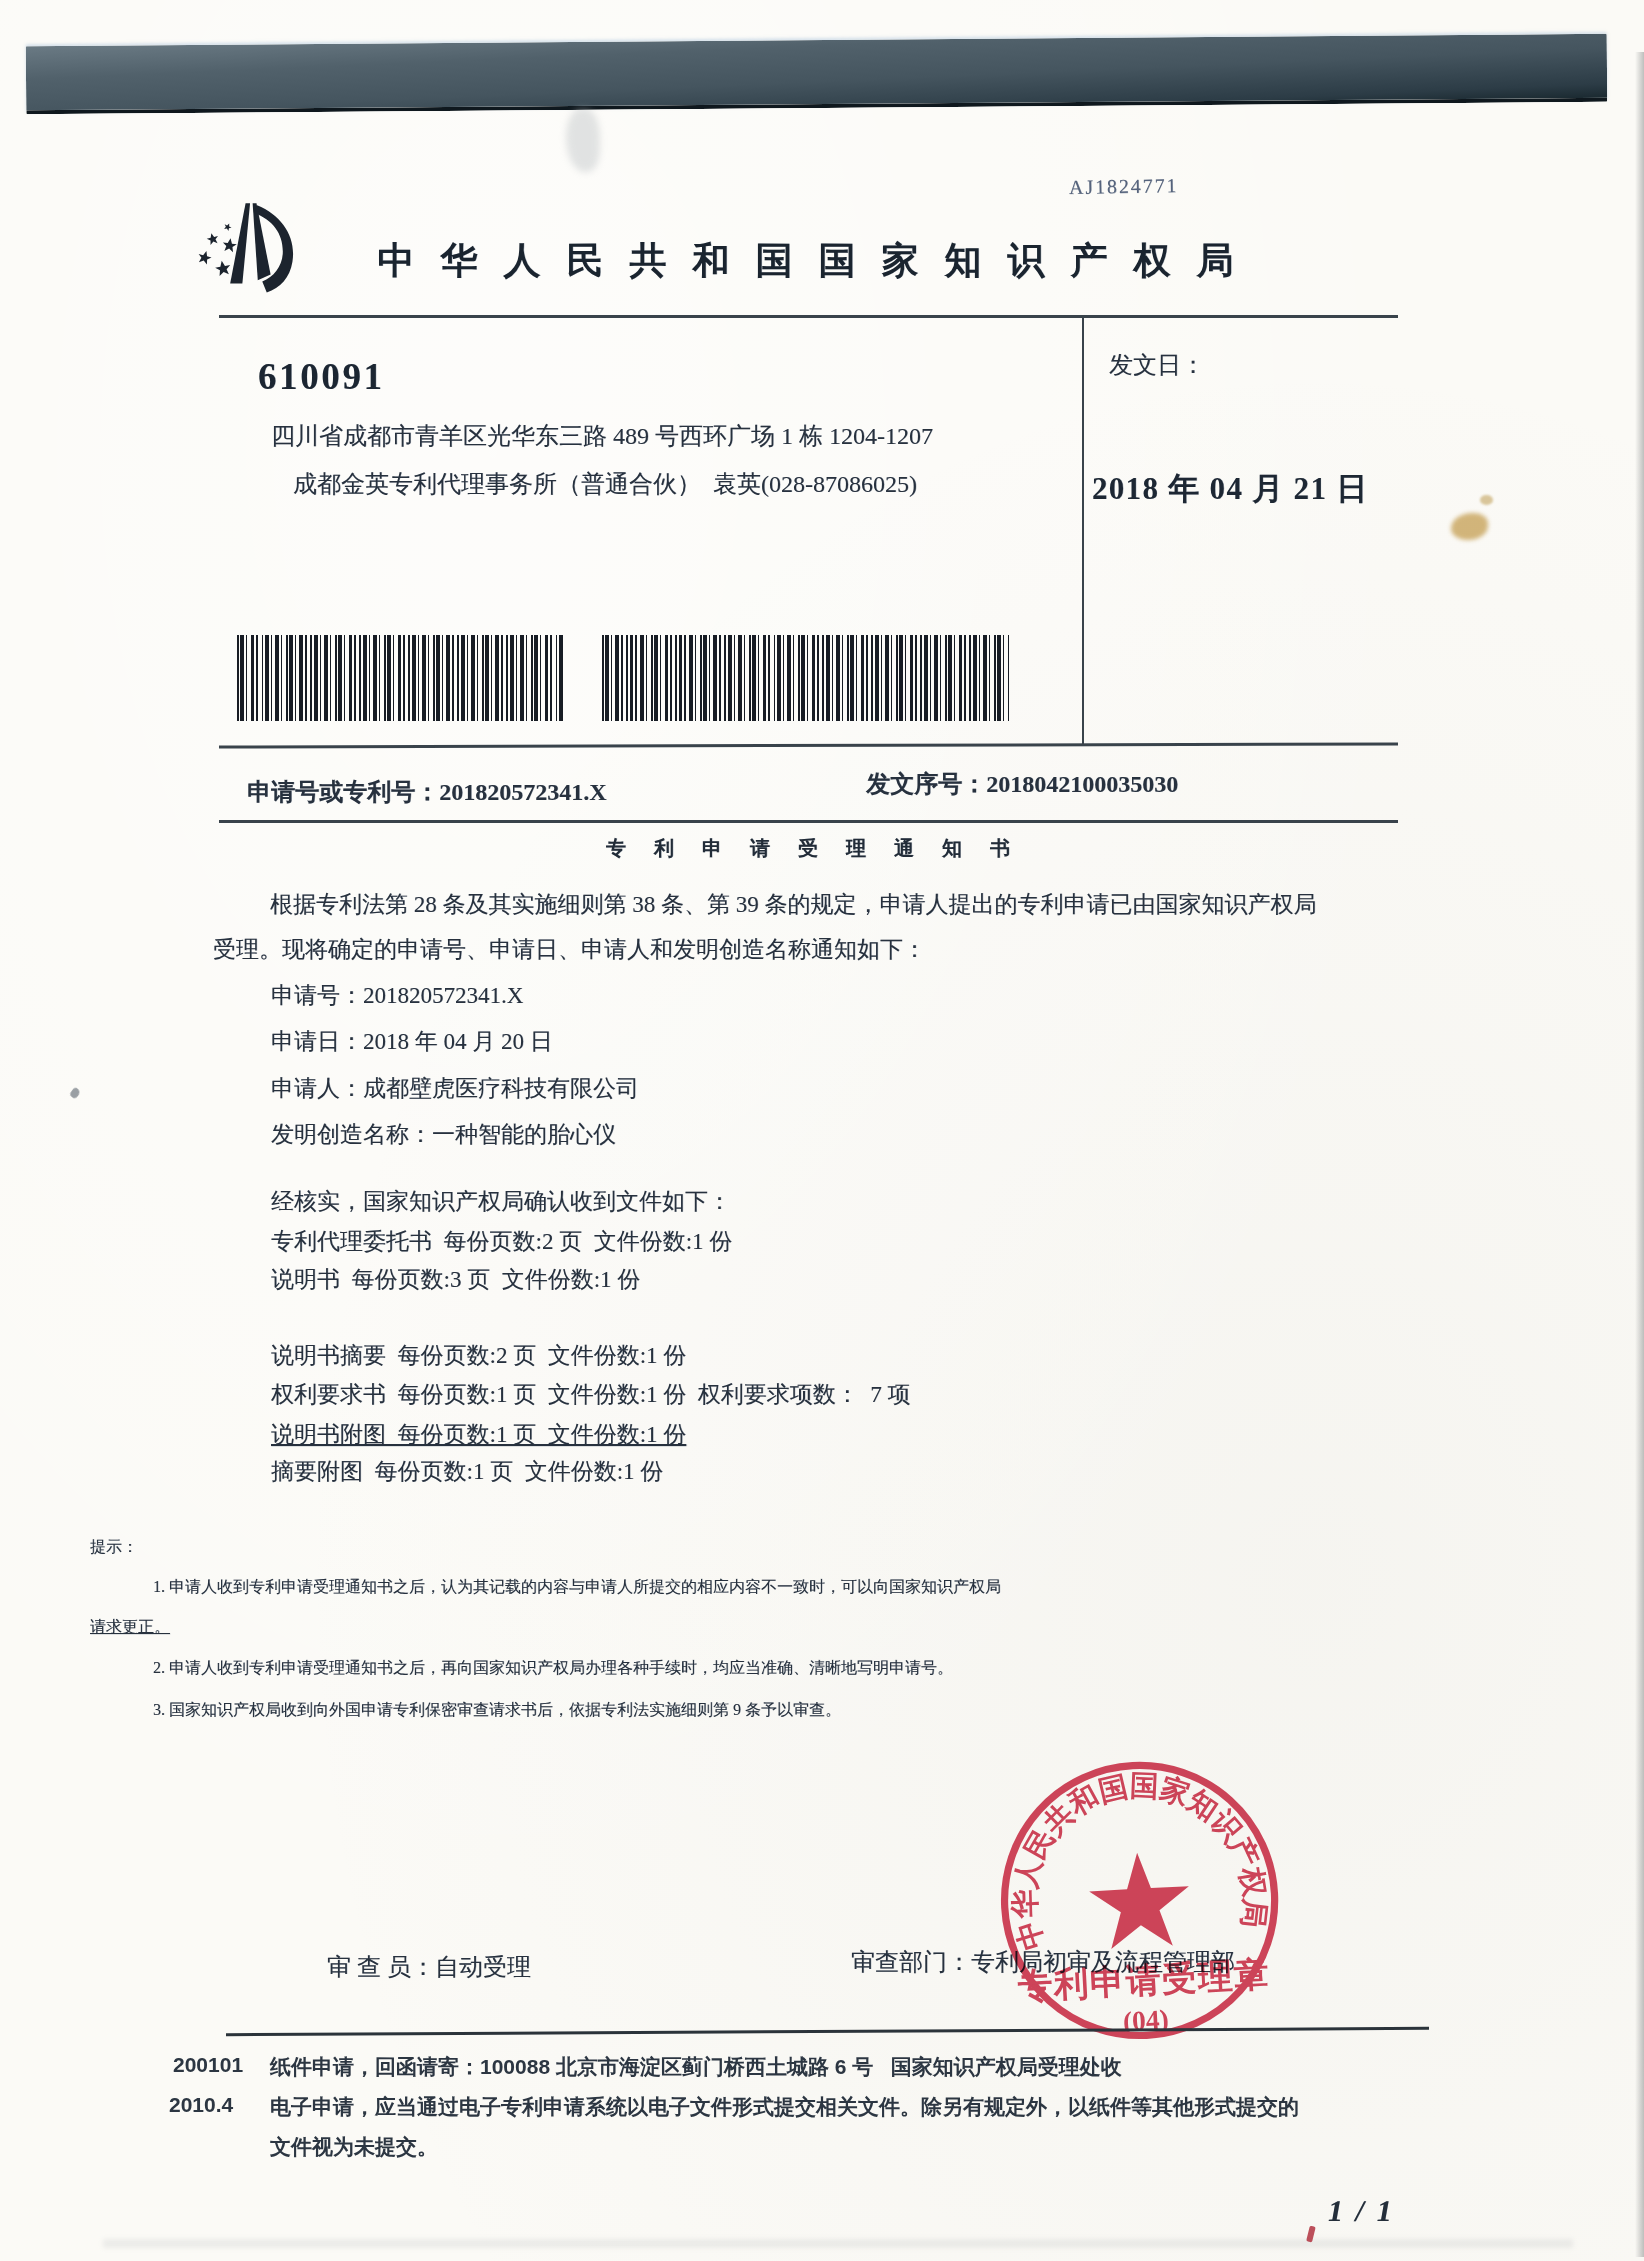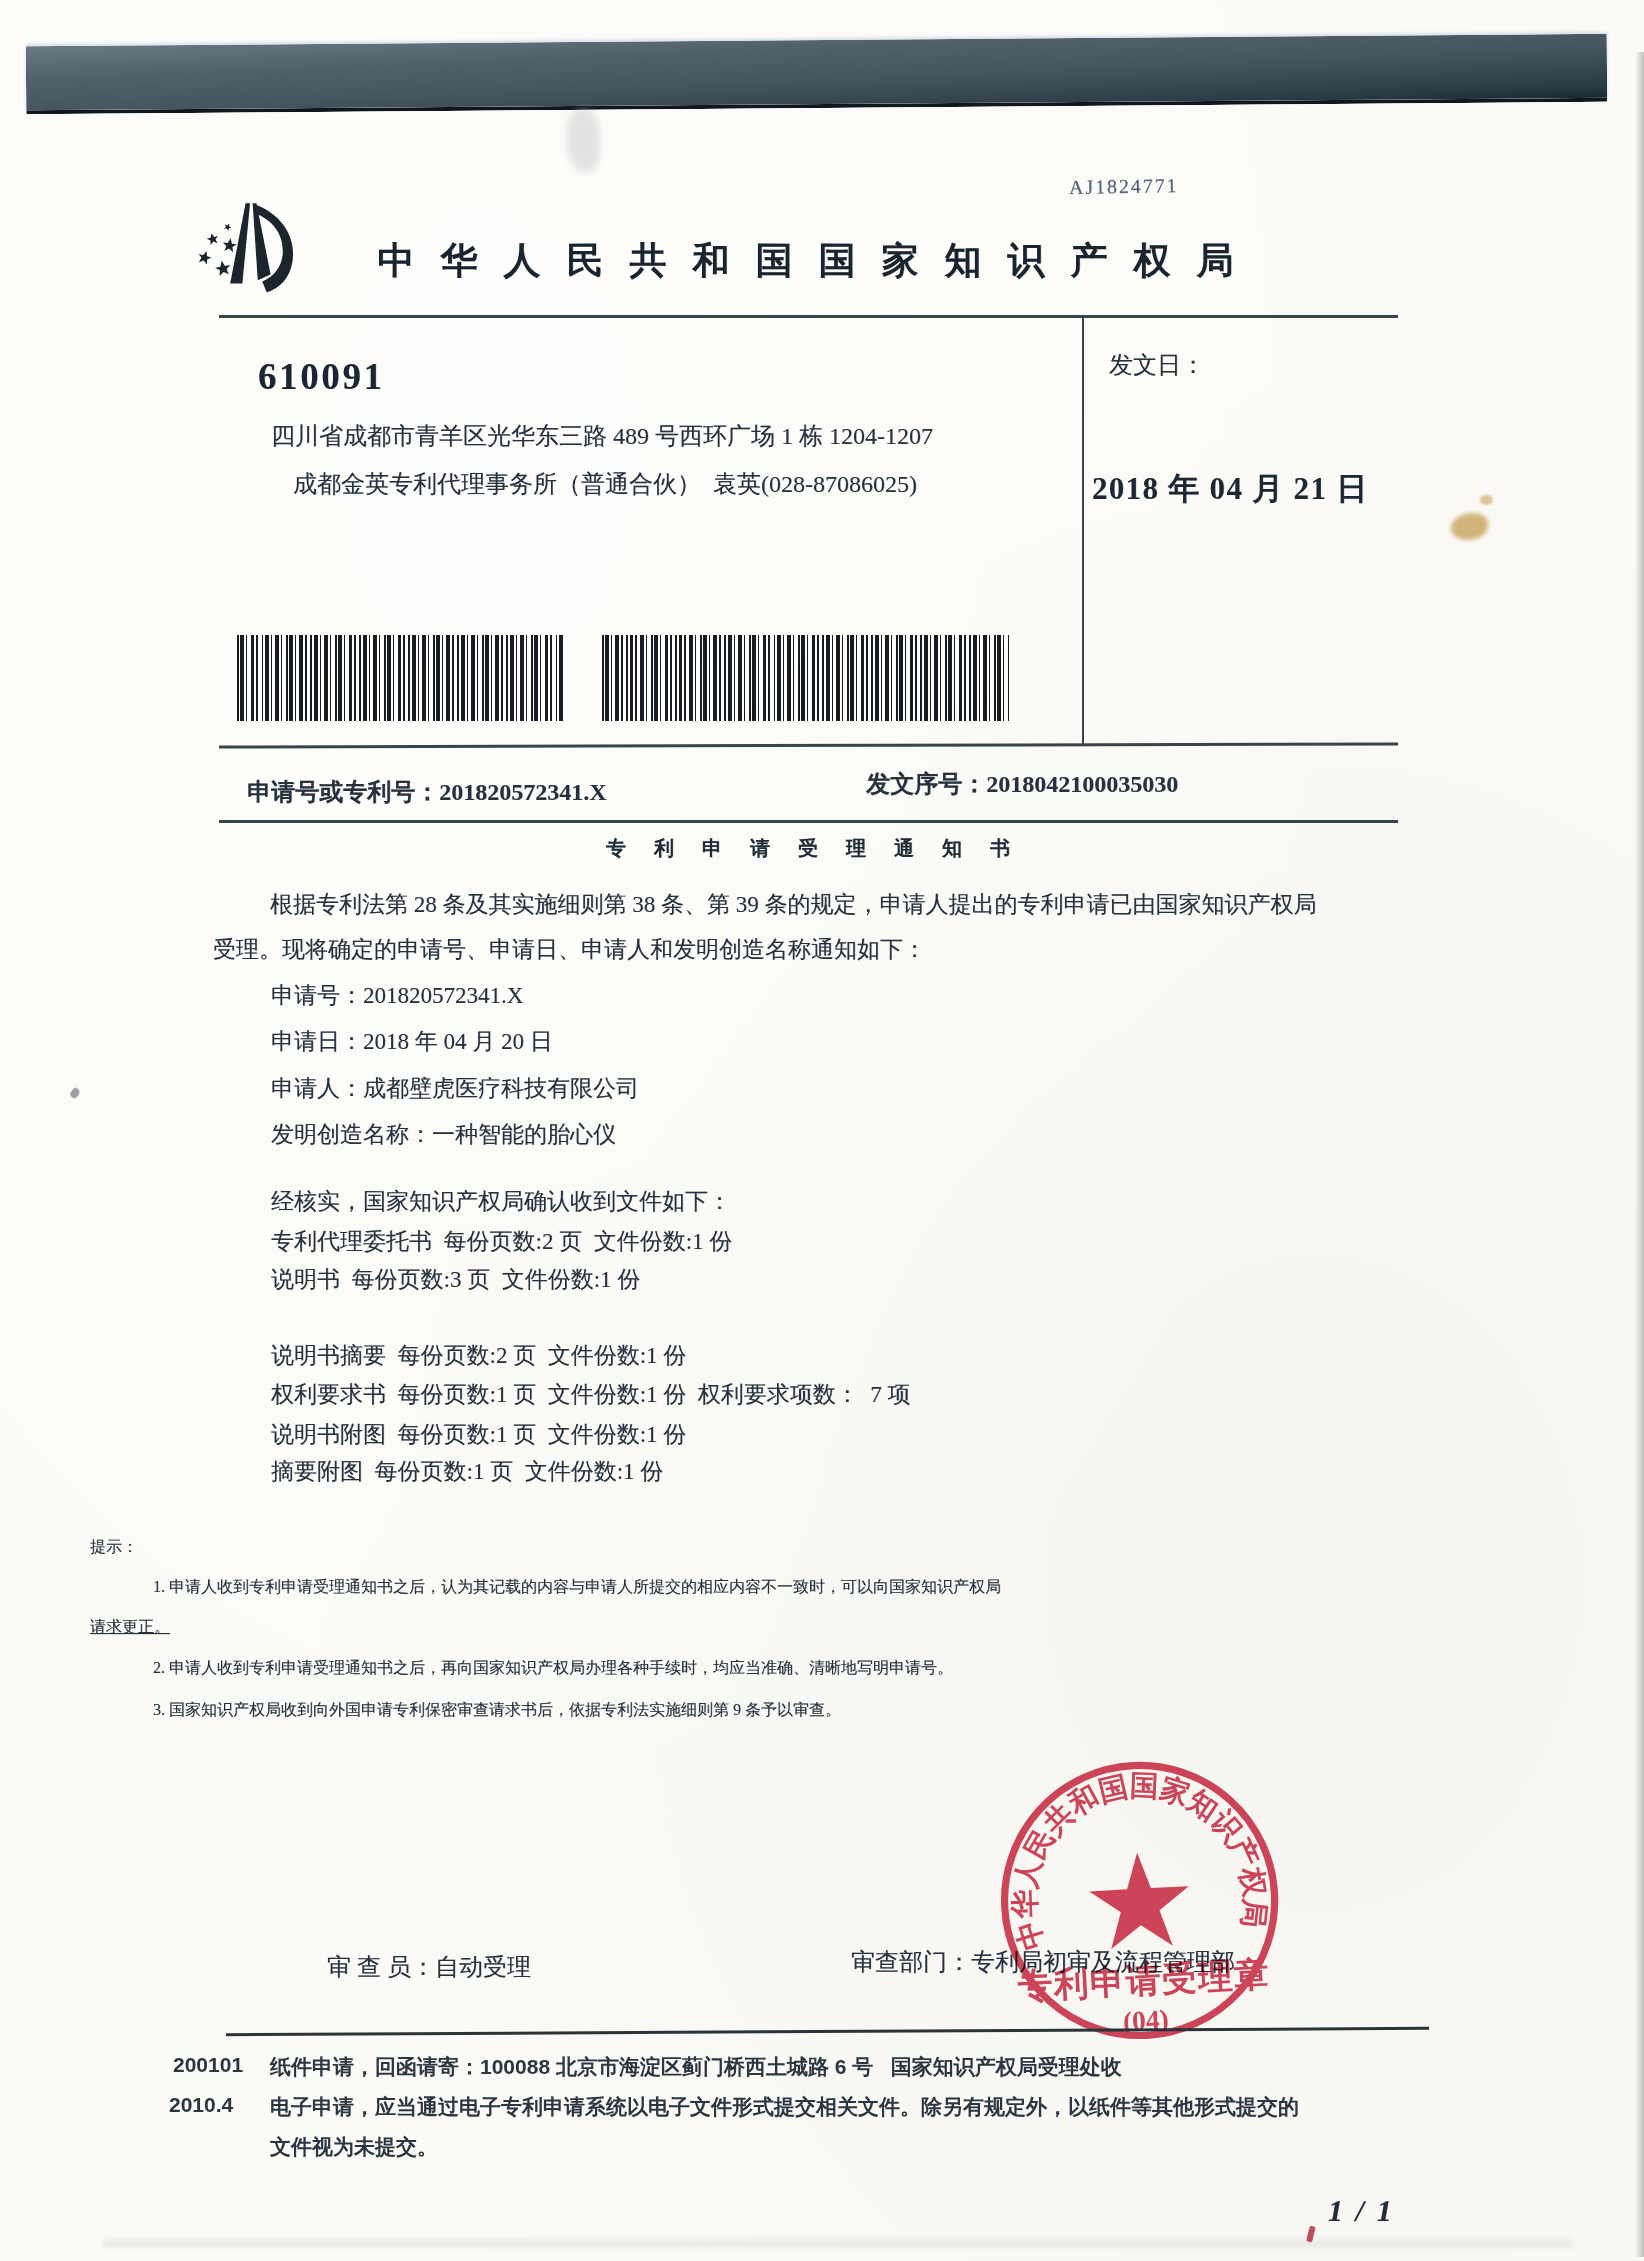--- a/index.html
+++ b/index.html
@@ -114,21 +114,21 @@
   <div class="abs body36 soft" style="left:271px;top:980px;">申请号：201820572341.X</div>
   <div class="abs body36 soft" style="left:271px;top:1026px;">申请日：2018 年 04 月 20 日</div>
   <div class="abs body36 soft" style="left:271px;top:1073px;">申请人：成都壁虎医疗科技有限公司</div>
   <div class="abs body36 soft" style="left:271px;top:1119px;">发明创造名称：一种智能的胎心仪</div>
 
   <div class="abs body36 soft" style="left:271px;top:1186px;">经核实，国家知识产权局确认收到文件如下：</div>
   <div class="abs body36 soft" style="left:271px;top:1226px;">专利代理委托书  每份页数:2 页  文件份数:1 份</div>
   <div class="abs body36 soft" style="left:271px;top:1264px;">说明书  每份页数:3 页  文件份数:1 份</div>
   <div class="abs body36 soft" style="left:271px;top:1340px;">说明书摘要  每份页数:2 页  文件份数:1 份</div>
   <div class="abs body36 soft" style="left:271px;top:1379px;">权利要求书  每份页数:1 页  文件份数:1 份  权利要求项数：  7 项</div>
-  <div class="abs body36 soft" style="left:271px;top:1419px;">说明书附图  每份页数:1 页  文件份数:1 份</div>
+  <div class="abs body36 soft" style="left:271px;top:1419px;text-decoration:underline;">说明书附图  每份页数:1 页  文件份数:1 份</div>
   <div class="abs body36 soft" style="left:271px;top:1456px;">摘要附图  每份页数:1 页  文件份数:1 份</div>
 
   <div class="abs note31 soft" style="left:90px;top:1537px;">提示：</div>
   <div class="abs note31 soft" style="left:153px;top:1577px;">1. 申请人收到专利申请受理通知书之后，认为其记载的内容与申请人所提交的相应内容不一致时，可以向国家知识产权局</div>
   <div class="abs note31 soft" style="left:90px;top:1617px;text-decoration:underline;">请求更正。</div>
   <div class="abs note31 soft" style="left:153px;top:1658px;">2. 申请人收到专利申请受理通知书之后，再向国家知识产权局办理各种手续时，均应当准确、清晰地写明申请号。</div>
   <div class="abs note31 soft" style="left:153px;top:1700px;">3. 国家知识产权局收到向外国申请专利保密审查请求书后，依据专利法实施细则第 9 条予以审查。</div>
 
   <div class="abs lbl37 soft" style="left:303px;top:1924px;">
     <span>审 查 员：</span><span>自动受理</span>

